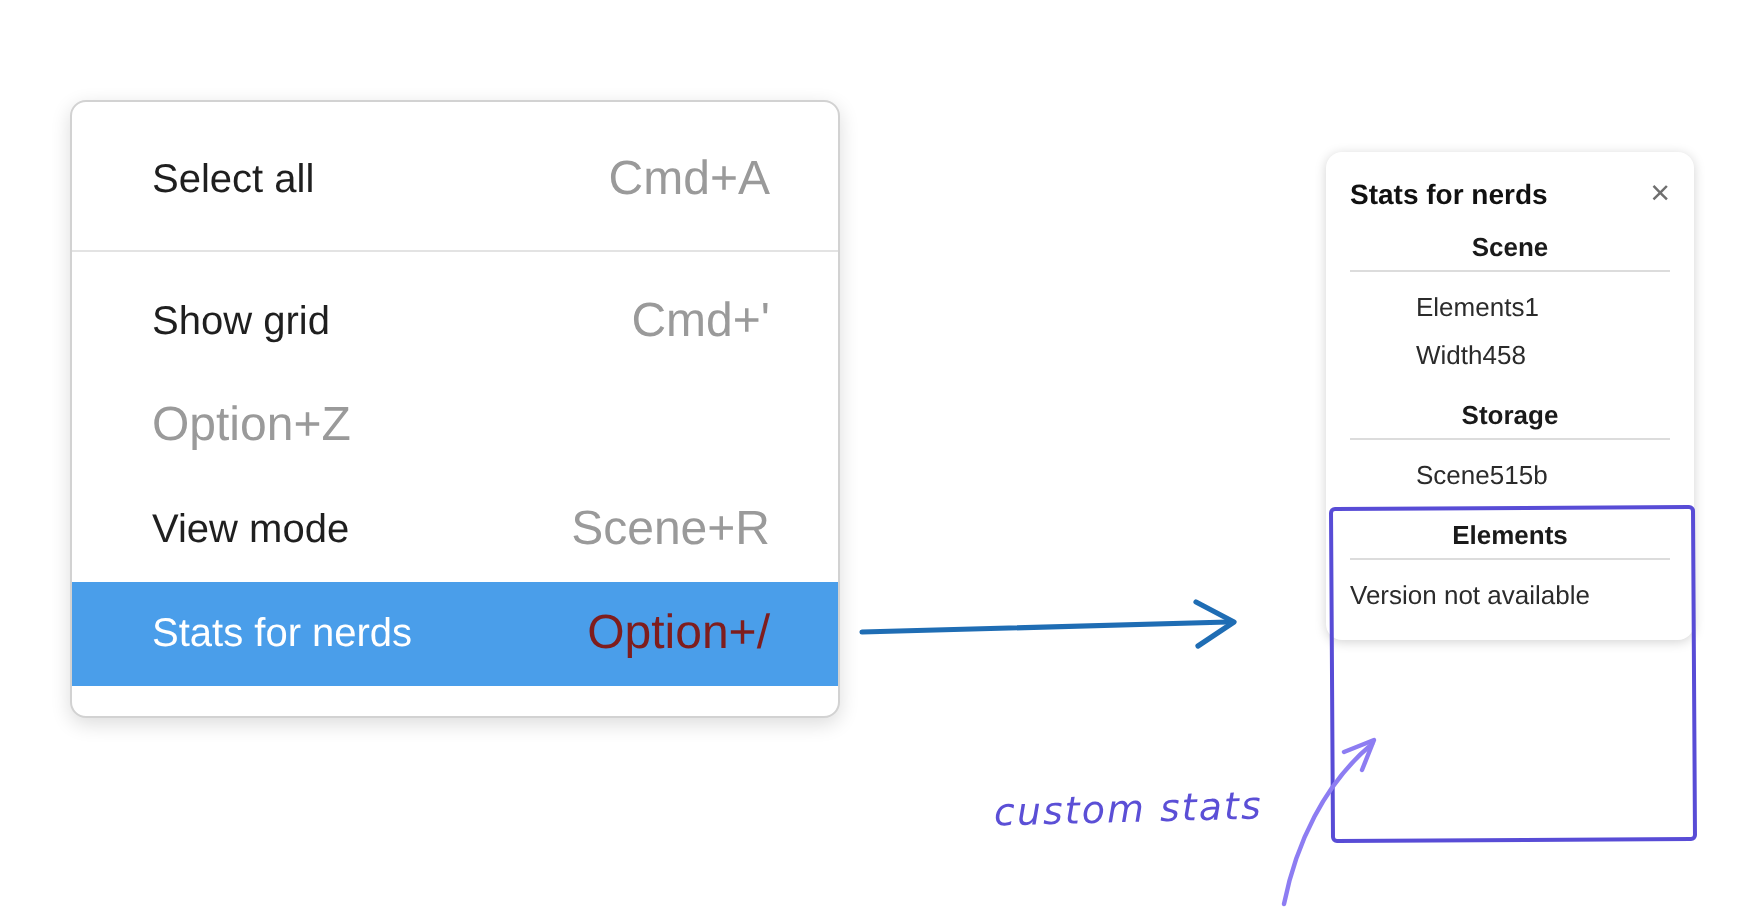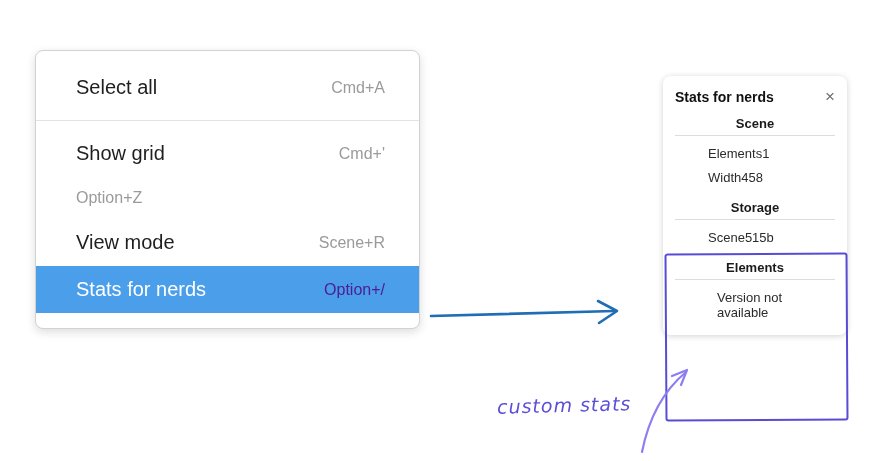--- a/index.html
+++ b/index.html
@@ -12,24 +12,24 @@
     position:absolute; left:35px; top:50px; width:385px;
     background:#fff; border:1px solid #d2d2d2; border-radius:8px;
     box-shadow:0 3px 10px rgba(0,0,0,.14);
     padding:13px 0 15px; overflow:hidden;
   }
   .menu-item {
     display:flex; justify-content:space-between; align-items:center;
     padding:12px 34px 12px 40px; cursor:default;
   }
   .menu-item .mi-label { font-size:20px; color:#1f1f1f; }
-  .menu-item .mi-shortcut { font-size:16px; color:#9a9a9a; }
+  .menu-item .mi-shortcut { font-size:24px; color:#9a9a9a; }
   .menu-item.selected { background:#4a9eea; }
   .menu-item.selected .mi-label { color:#ffffff; }
-  .menu-item.selected .mi-shortcut { color:#4c1d95; }
+  .menu-item.selected .mi-shortcut { color:#7f1d1d; }
   .menu-divider { height:1px; background:#e3e3e3; margin:9px 0; }
 
   
   .svg-abs { position:absolute; pointer-events:none; }
 
   
   .stats-panel {
     position:absolute; left:663px; top:76px; width:184px;
     background:#fff; border-radius:8px;
     box-shadow:0 1px 6px rgba(0,0,0,.18);
@@ -37,21 +37,21 @@
   }
   .sp-titlebar { display:flex; justify-content:space-between; align-items:center; }
   .sp-title { font-weight:bold; font-size:14px; color:#111; }
   .sp-close { font-size:17px; color:#6f6f6f; line-height:1; cursor:pointer;
               background:none; border:none; font-family:inherit; }
   .sp-section-header { text-align:center; font-weight:bold; font-size:13px;
                        margin:11px 0 4px; color:#1a1a1a; }
   .sp-hr { border:none; border-top:1px solid #dcdcdc; margin:1px 0 5px; }
   .sp-row { display:flex; justify-content:flex-start; padding:4.5px 1px;margin-left:32px; }
   .sp-row .sp-val { text-align:right; }
-  .sp-note { padding:5px 0 1px; font-size:13px; color:#2b2b2b;margin-left:42px; }
+  .sp-note { padding:5px 0 1px; font-size:13px; color:#2b2b2b; }
 
   
   .highlight-rect {
     position:absolute; left:665px; top:253px; width:183px; height:168px;
     border:2px solid #584cd6; border-radius:3px;
     transform:rotate(-.35deg); pointer-events:none;
   }
 
   
   .custom-stats-label {

